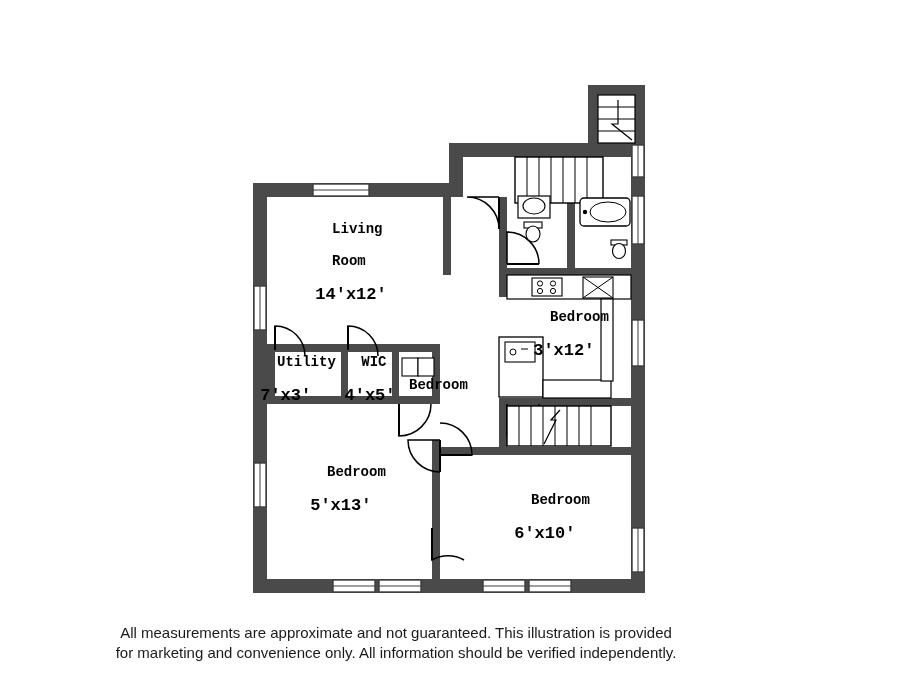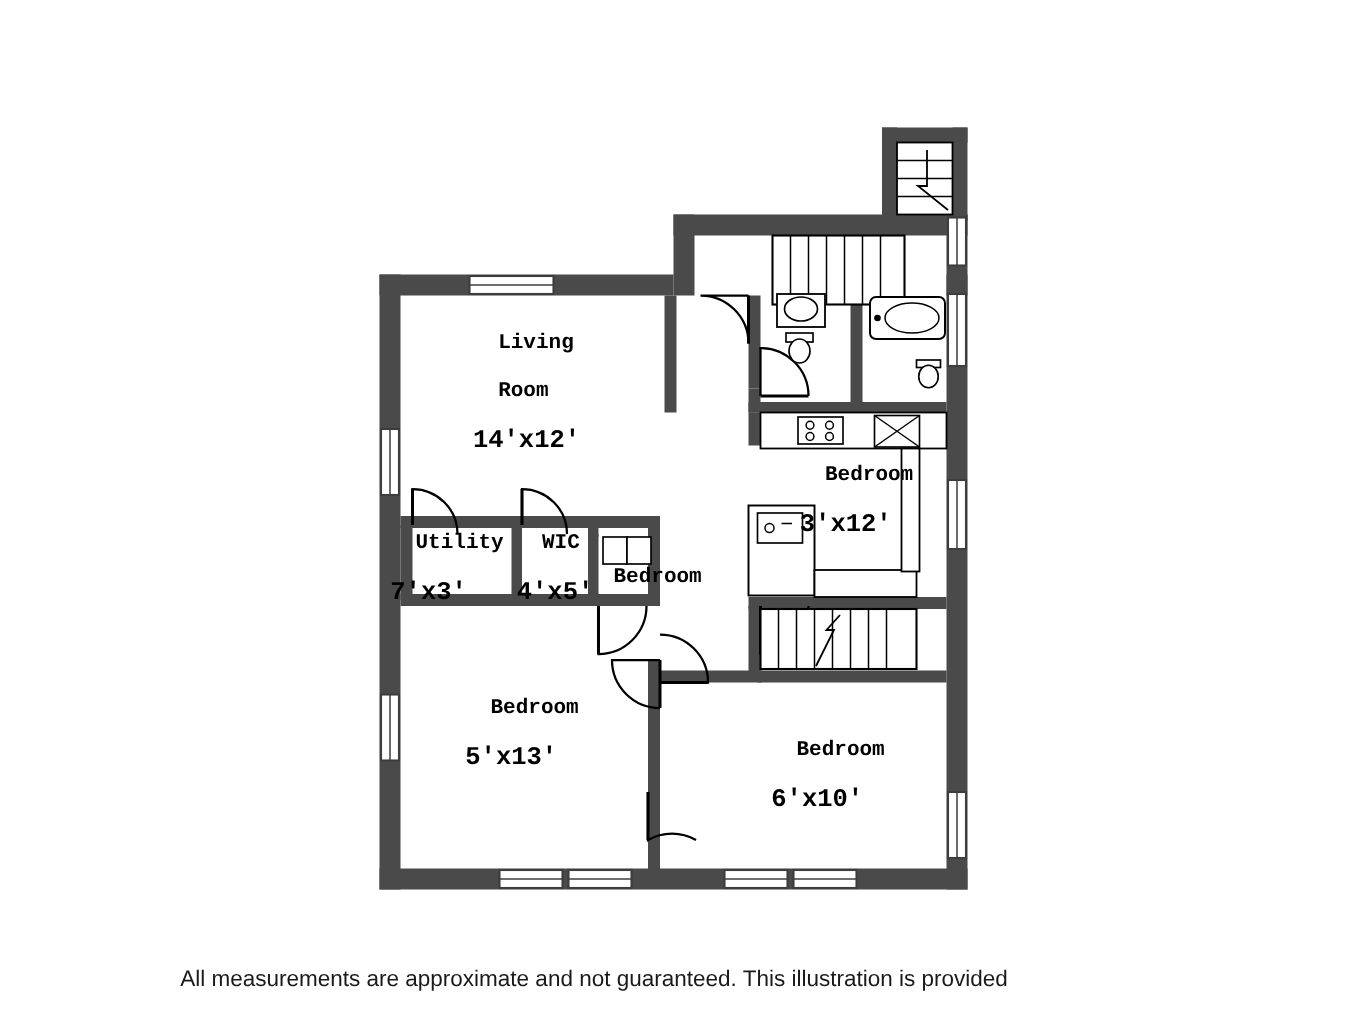--- a/index.html
+++ b/index.html
@@ -268,13 +268,14 @@
   <span class="dim">5'x13'</span>
 </div>
 
 <div class="room-label" style="left:552px; top:518px;">
   <span>Bedroom</span>
   <span class="dim">6'x10'</span>
 </div>
 
 <div id="disclaimer">
   <div>All measurements are approximate and not guaranteed. This illustration is provided</div>
+  <div>for marketing and convenience only. All information should be verified independently.</div>
 </div>
 
 </body></html>

